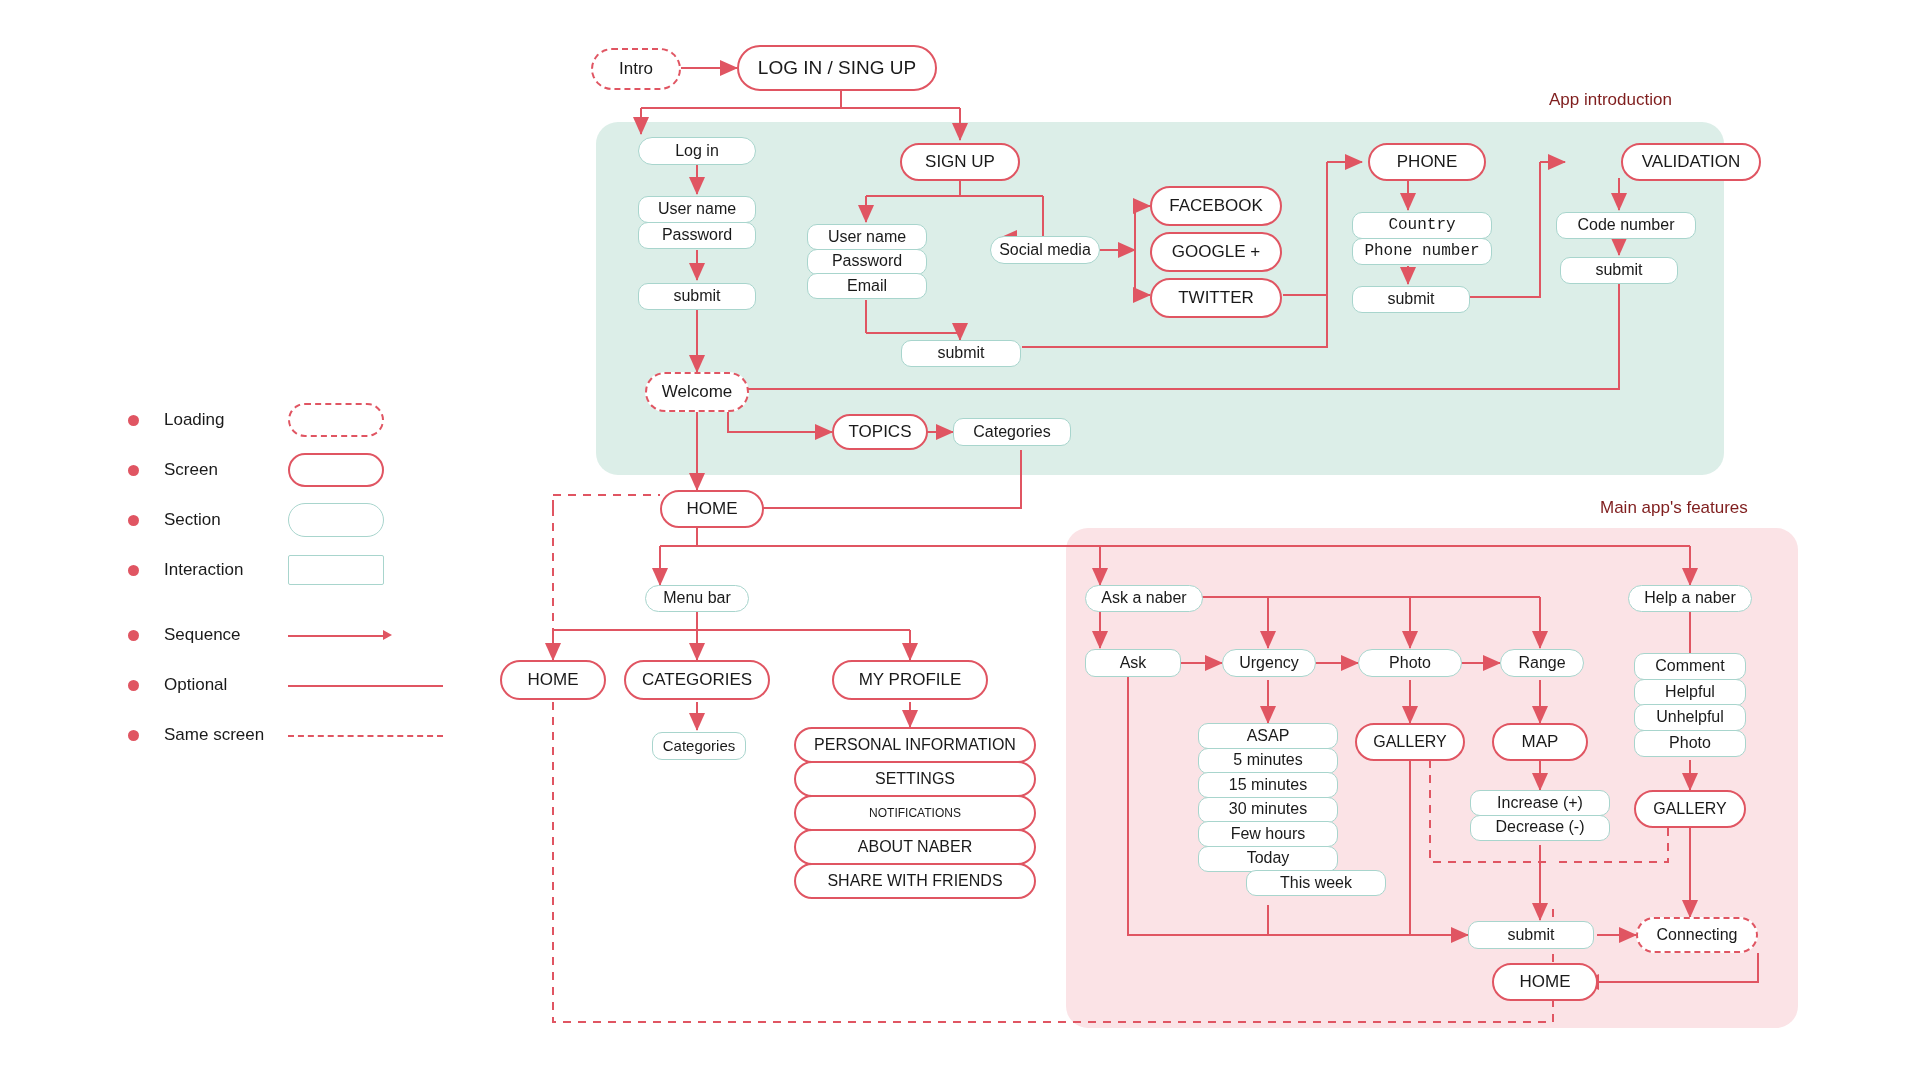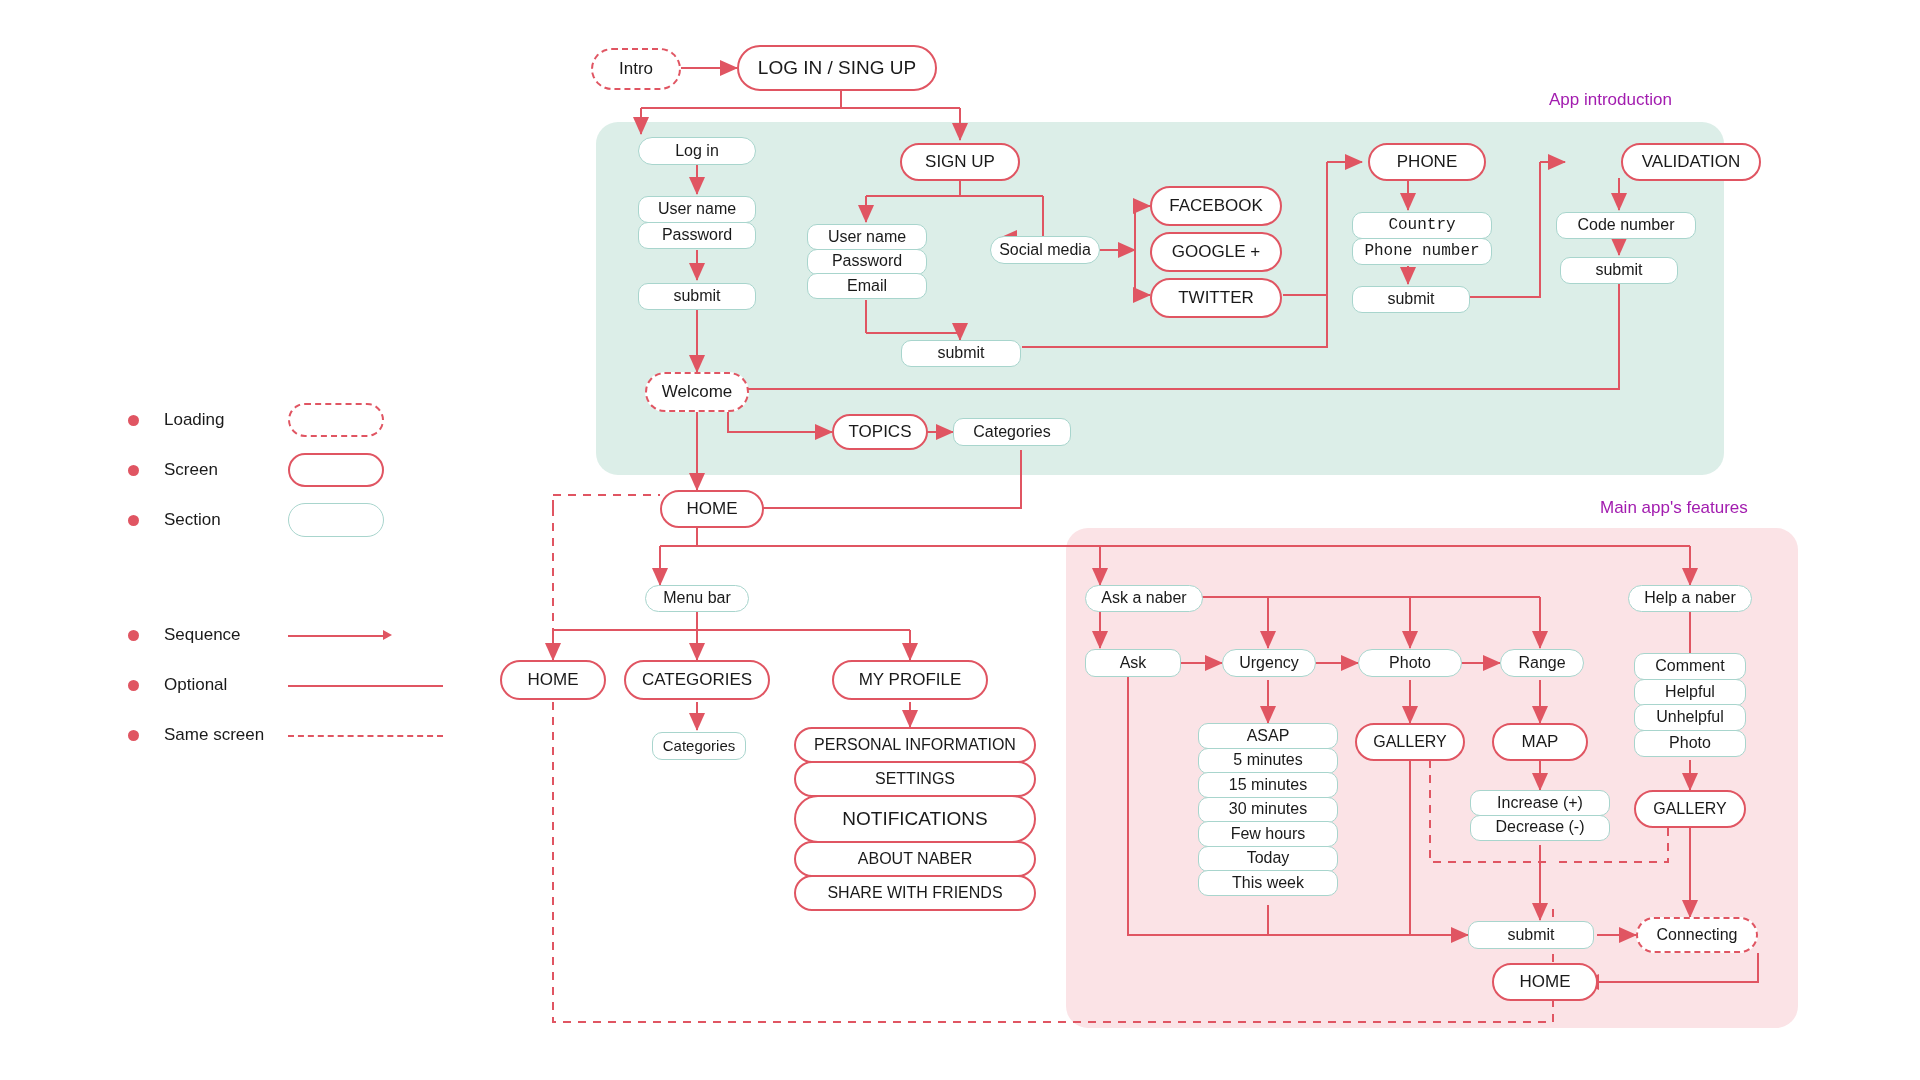--- a/index.html
+++ b/index.html
@@ -6,21 +6,21 @@
   body{width:1920px;height:1080px;position:relative;overflow:hidden;
        font-family:"Liberation Sans","DejaVu Sans",sans-serif;}
 
   #canvas{position:absolute;left:0;top:0;width:1920px;height:1080px;}
 
   
   .zone{position:absolute;border-radius:22px;}
   #zone-intro{left:596px;top:122px;width:1128px;height:353px;background:#dceee8;}
   #zone-features{left:1066px;top:528px;width:732px;height:500px;background:#fbe3e6;}
 
-  .zone-label{position:absolute;font-size:17px;color:#a21caf;white-space:nowrap;}
+  .zone-label{position:absolute;font-size:17px;color:#7f1d1d;white-space:nowrap;}
   #label-app-intro{left:1549px;top:90px;}
   #label-main-features{left:1600px;top:498px;}
 
   
   #wires{position:absolute;left:0;top:0;width:1920px;height:1080px;overflow:visible;}
 
   
   .node{position:absolute;box-sizing:border-box;display:flex;align-items:center;
         justify-content:center;background:#ffffff;color:#1a1a1a;text-align:center;
         line-height:1.05;}
@@ -250,21 +250,21 @@
 
   <div class="node screen" style="left:500px;top:660px;width:106px;height:40px;font-size:17px;">HOME</div>
   <div class="node screen" style="left:624px;top:660px;width:146px;height:40px;font-size:17px;">CATEGORIES</div>
   <div class="node interaction" style="left:652px;top:732px;width:94px;height:28px;font-size:15px;">Categories</div>
 
   <div class="node screen" style="left:832px;top:660px;width:156px;height:40px;font-size:17px;">MY PROFILE</div>
 
   <div class="pillstack" id="s-profile" style="left:794px;top:727px;width:242px;">
     <div class="node screen" style="height:36px;font-size:16px;">PERSONAL INFORMATION</div>
     <div class="node screen" style="height:36px;font-size:16px;">SETTINGS</div>
-    <div class="node screen" style="height:48px;font-size:19px;">NOTIFICATIONS</div>
+    <div class="node screen" style="height:36px;font-size:12px;">NOTIFICATIONS</div>
     <div class="node screen" style="height:36px;font-size:16px;">ABOUT NABER</div>
     <div class="node screen" style="height:36px;font-size:16px;">SHARE WITH FRIENDS</div>
   </div>
 
   <div class="node section" style="left:1085px;top:585px;width:118px;height:27px;font-size:16px;">Ask a naber</div>
 
   <div class="node interaction" style="left:1085px;top:649px;width:96px;height:28px;font-size:16px;">Ask</div>
 
   <div class="node section" style="left:1222px;top:649px;width:94px;height:28px;font-size:16px;">Urgency</div>
 
@@ -272,21 +272,21 @@
 
   <div class="node section" style="left:1500px;top:649px;width:84px;height:28px;font-size:16px;">Range</div>
 
   <div class="stack" id="s-urgency" style="left:1198px;top:723px;width:140px;">
     <div class="node interaction" style="height:26px;font-size:16px;">ASAP</div>
     <div class="node interaction" style="height:26px;font-size:16px;">5 minutes</div>
     <div class="node interaction" style="height:26px;font-size:16px;">15 minutes</div>
     <div class="node interaction" style="height:26px;font-size:16px;">30 minutes</div>
     <div class="node interaction" style="height:26px;font-size:16px;">Few hours</div>
     <div class="node interaction" style="height:26px;font-size:16px;">Today</div>
-    <div class="node interaction" style="height:26px;font-size:16px;">This week</div>
+    <div class="node interaction" style="height:26px;font-size:16px;margin-left:48px;">This week</div>
   </div>
 
   <div class="node screen" style="left:1355px;top:723px;width:110px;height:38px;font-size:16px;">GALLERY</div>
 
   <div class="node screen" style="left:1492px;top:723px;width:96px;height:38px;font-size:17px;">MAP</div>
 
   <div class="stack" id="s-map" style="left:1470px;top:790px;width:140px;">
     <div class="node interaction" style="height:26px;font-size:16px;">Increase (+)</div>
     <div class="node interaction" style="height:26px;font-size:16px;">Decrease (-)</div>
   </div>
@@ -317,20 +317,25 @@
     <div class="leg-row">
       <span class="leg-dot"></span>
       <span class="leg-text">Screen</span>
       <span class="leg-swatch screen"></span>
     </div>
     <div class="leg-row">
       <span class="leg-dot"></span>
       <span class="leg-text">Section</span>
       <span class="leg-swatch section"></span>
     </div>
+    <div class="leg-row">
+      <span class="leg-dot"></span>
+      <span class="leg-text">Interaction</span>
+      <span class="leg-swatch interaction"></span>
+    </div>
   </div>
 
   <div id="legend-lines">
     <div class="leg-row">
       <span class="leg-dot"></span>
       <span class="leg-text">Sequence</span>
       <span class="leg-line solid-arrow"></span>
       <span class="leg-arrowhead"></span>
     </div>
     <div class="leg-row">

